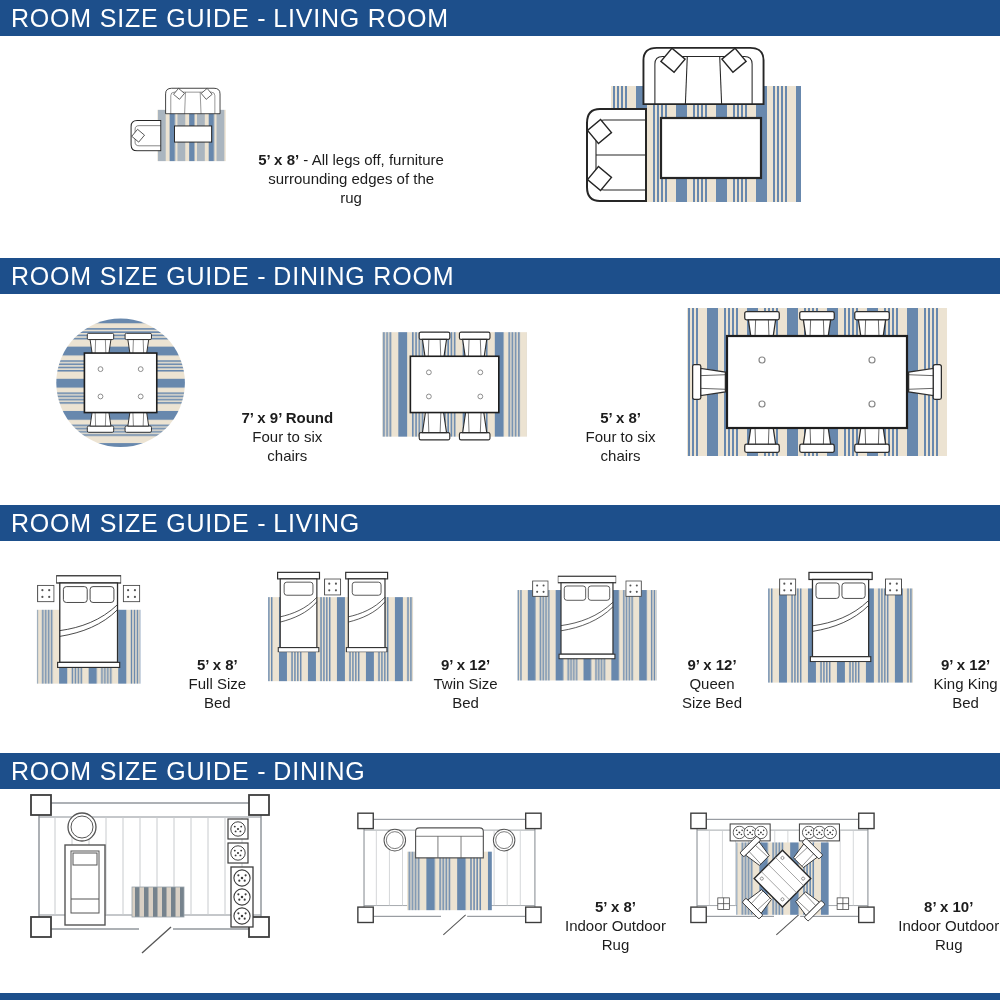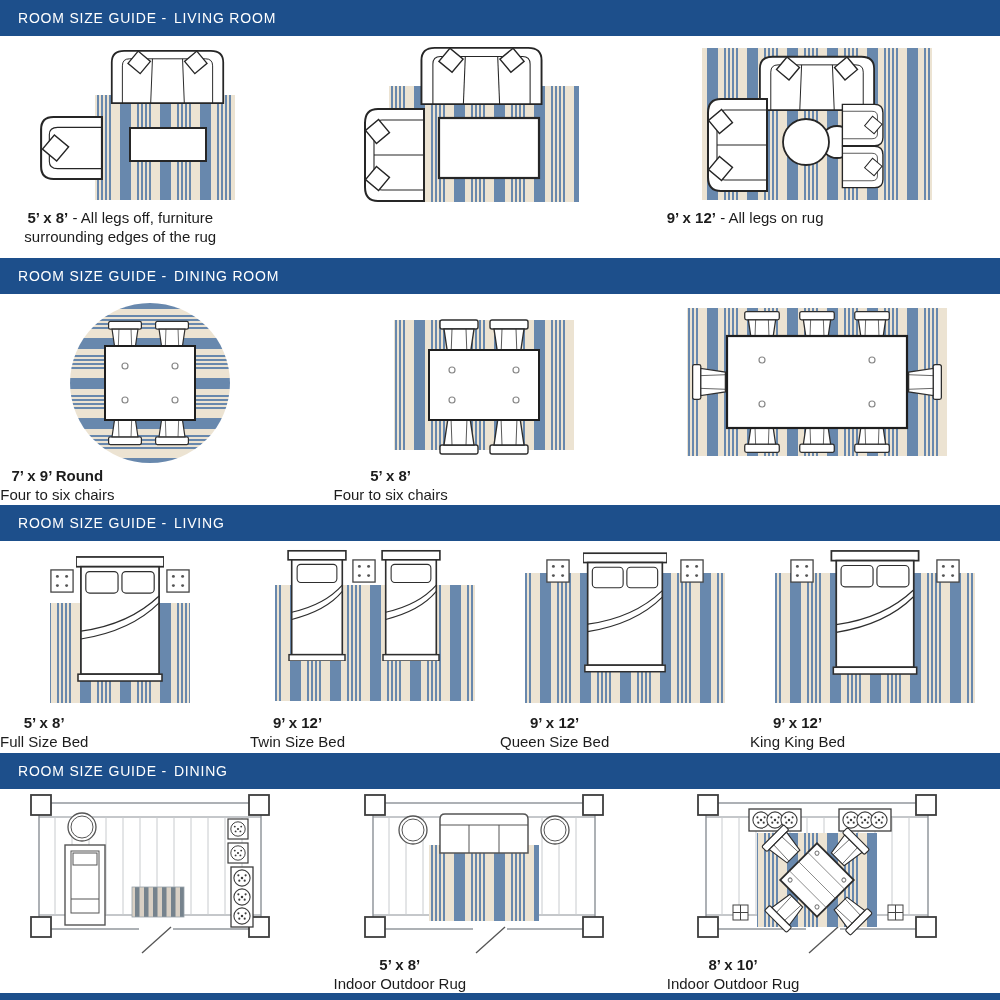--- a/index.html
+++ b/index.html
@@ -1,23 +1,23 @@
 <!DOCTYPE html>
 <html><head>
 <meta charset="utf-8">
 <style>
   *{box-sizing:border-box}
   html,body{margin:0;padding:0}
   body{width:1000px;height:1000px;background:#fff;font-family:"Liberation Sans",sans-serif;color:#1c1c1c;overflow:hidden}
   .section{overflow:hidden}
-  .sec-header{height:36px;background:#1d4f8b;color:#fff;display:flex;align-items:center;padding-left:18px;font-size:14px;letter-spacing:.8px}
+  .sec-header{height:36px;background:#1d4f8b;color:#fff;display:flex;align-items:center;padding-left:11px;font-size:25px;letter-spacing:.8px}
   .sec-header .prefix{font-weight:400;margin-right:7px}
   .sec-header .room{font-weight:400}
   .row{display:flex;justify-content:space-evenly;align-items:flex-start;margin-top:4px}
-  .cell{display:flex;flex-direction:column;align-items:flex-start}
+  .cell{display:flex;flex-direction:row;align-items:flex-end}
   .sec-living .cell,.sec-dining .cell,.sec-patio .cell{width:333px}
   .sec-bed .cell{width:250px}
   .caption{font-size:15px;text-align:center;line-height:1.26;margin-top:1px}
   .size{font-weight:700}
   .sec-stacked .desc{display:block;font-weight:400}
   .sec-living{height:258px}
   .sec-dining{height:247px}
   .sec-bed{height:248px}
   .sec-patio{height:240px}
   .sec-living .cell:nth-child(1) .caption{max-width:240px}
@@ -165,38 +165,20 @@
     <div class="cell">
       <svg width="300" height="168" viewBox="0 0 300 168">
         <rect x="55" y="46" width="190" height="116" fill="url(#pv)"></rect>
         <use href="#sofa3" x="85" y="5" width="125" height="61"></use>
         <g transform="rotate(-90 60 115)">
             <use href="#sofa2" x="12" y="83" width="96" height="64"></use>
           </g>
         <rect x="105" y="78" width="100" height="60" fill="#fff" stroke="#262626" stroke-width="2.2"></rect>
       </svg>
     </div>
-    <div class="cell">
-      <svg width="300" height="168" viewBox="0 0 300 168">
-        <rect x="35" y="8" width="230" height="152" fill="url(#pv)"></rect>
-        <use href="#sofa3" x="88" y="14" width="124" height="58"></use>
-        <g transform="rotate(-90 70 105)">
-            <use href="#sofa2" x="22" y="73" width="96" height="64"></use>
-          </g>
-        <circle cx="170" cy="102" r="16" fill="#fff" stroke="#262626" stroke-width="1.8"></circle>
-        <circle cx="139" cy="102" r="23" fill="#fff" stroke="#262626" stroke-width="1.8"></circle>
-        <g transform="rotate(90 196 85)">
-            <use href="#chair1" x="174" y="63" width="44" height="44"></use>
-          </g>
-        <g transform="rotate(90 196 127)">
-            <use href="#chair1" x="174" y="105" width="44" height="44"></use>
-          </g>
-      </svg>
-      <div class="caption"><span class="size">9’ x 12’</span> <span class="desc">- All legs on rug</span></div>
-    </div>
   </div>
 </div>
 
 <div class="section sec-dining sec-stacked">
   <div class="sec-header">
     <span class="prefix">ROOM SIZE GUIDE -</span>
     <span class="room">DINING ROOM</span>
   </div>
   <div class="row">
     <div class="cell">

